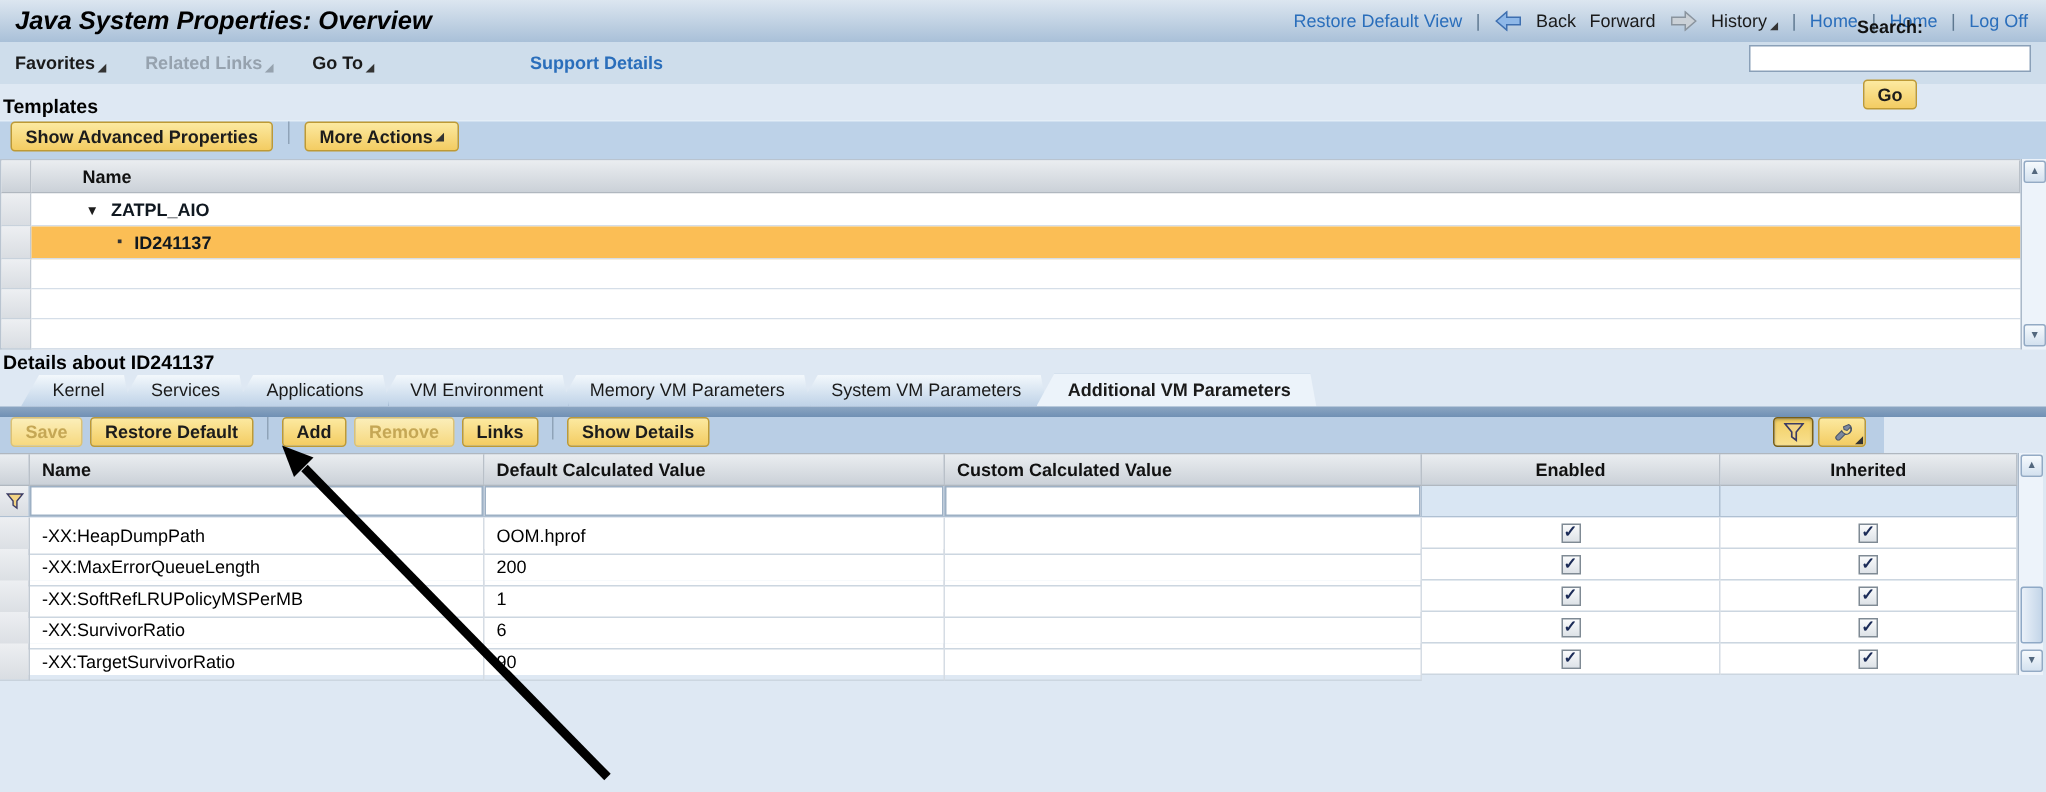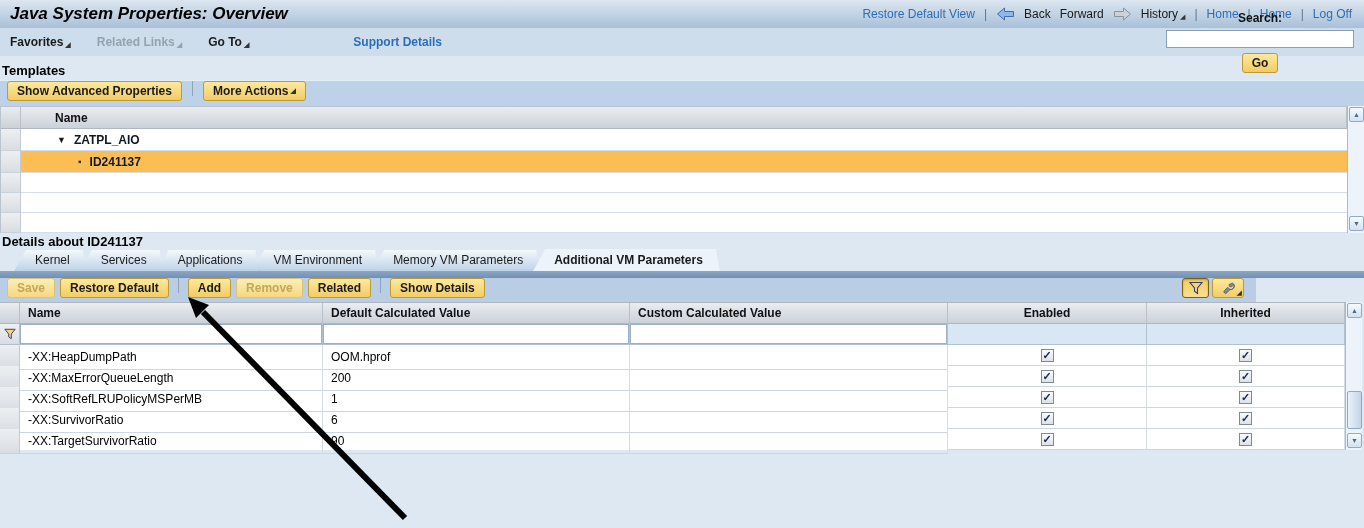--- a/index.html
+++ b/index.html
@@ -184,31 +184,32 @@
   </div>
 
   <div class="det-heading">Details about ID241137</div>
 
   <div class="tabs">
     <span class="tab">Kernel</span>
     <span class="tab">Services</span>
     <span class="tab">Applications</span>
     <span class="tab">VM Environment</span>
     <span class="tab">Memory VM Parameters</span>
+    <span class="tab">System VM Parameters</span>
     <span class="tab active">Additional VM Parameters</span>
   </div>
   <div class="tabline"></div>
 
   <div class="det-toolbar">
     <span class="btn disabled">Save</span>
     <span class="btn">Restore Default</span>
     <span class="vsep"></span>
     <span class="btn">Add</span>
     <span class="btn disabled">Remove</span>
-    <span class="btn">Related</span>
+    <span class="btn">Links</span>
     <span class="vsep"></span>
     <span class="btn">Show Details</span>
     <span class="toolbar-right">
       <span class="icon-btn pressed">
         <svg width="14" height="14" viewBox="0 0 14 14">
           <path d="M1,1.5 h12 l-4.5,5.5 v5.5 l-3,-2.2 v-3.3 Z" fill="#F3D483" stroke="#3C3C64" stroke-width="1.1"></path>
         </svg>
       </span>
       <span class="icon-btn" style="width:32px;">
         <svg width="14" height="14" viewBox="0 0 14 14">

